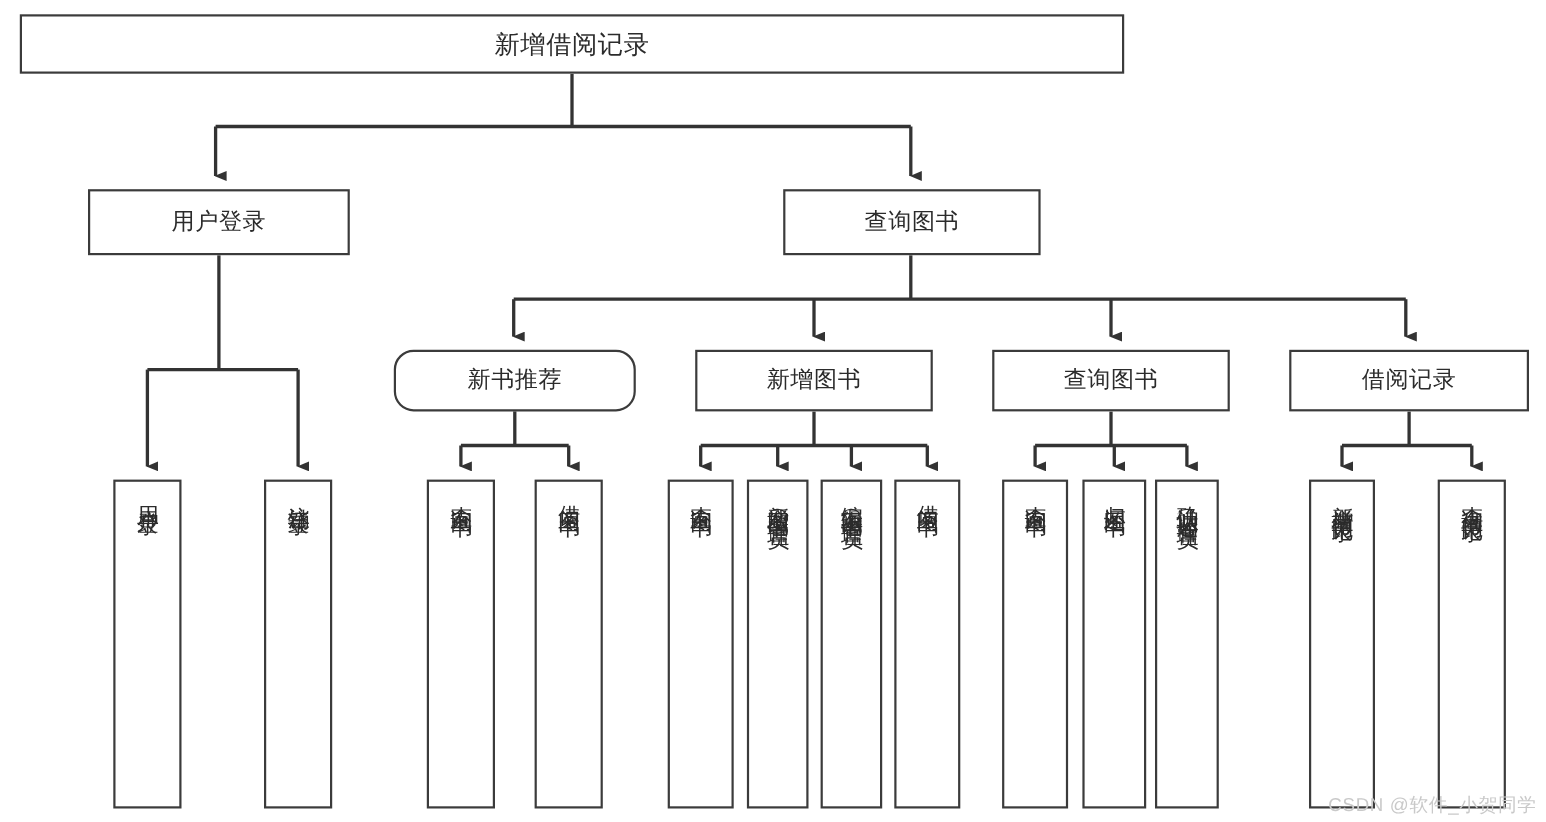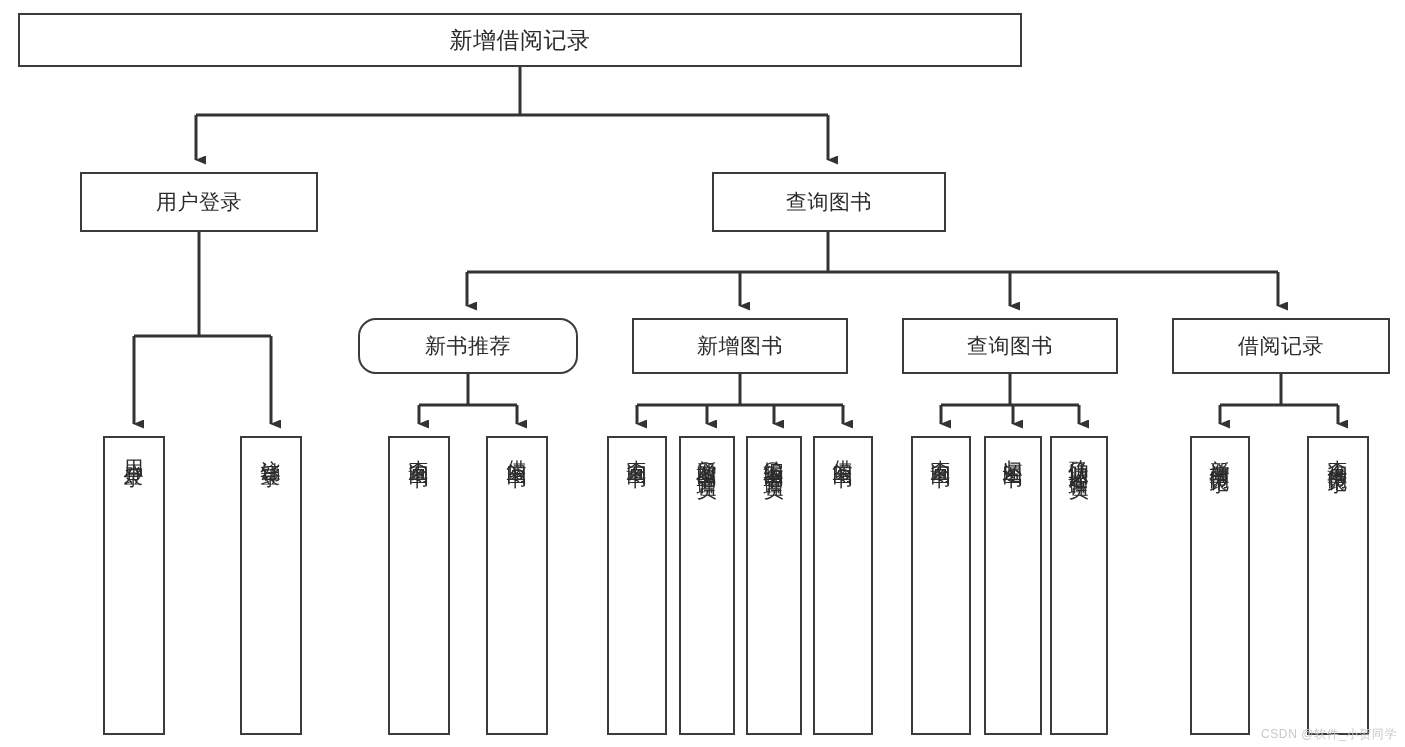--- a/index.html
+++ b/index.html
@@ -59,21 +59,21 @@
     font-size: 20px;
     line-height: 1.0;
     letter-spacing: 3px;
     white-space: normal;
     max-height: 285px;
   }
   #watermark {
     position: absolute;
     right: 8px;
     bottom: 4px;
-    font-size: 12px;
+    font-size: 17px;
     color: #c9c9c9;
     letter-spacing: 0.6px;
     user-select: none;
     pointer-events: none;
   }
 </style>
 </head>
 <body>
 
 <div id="canvas">

